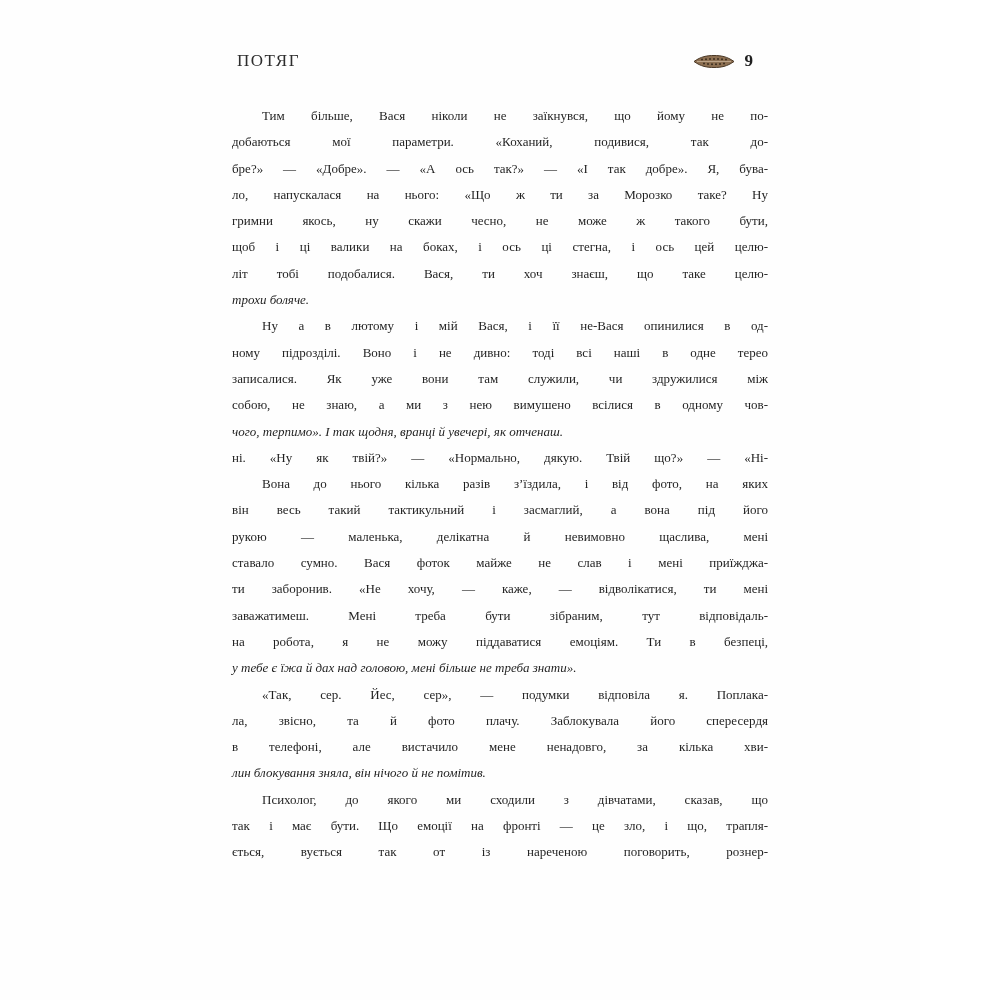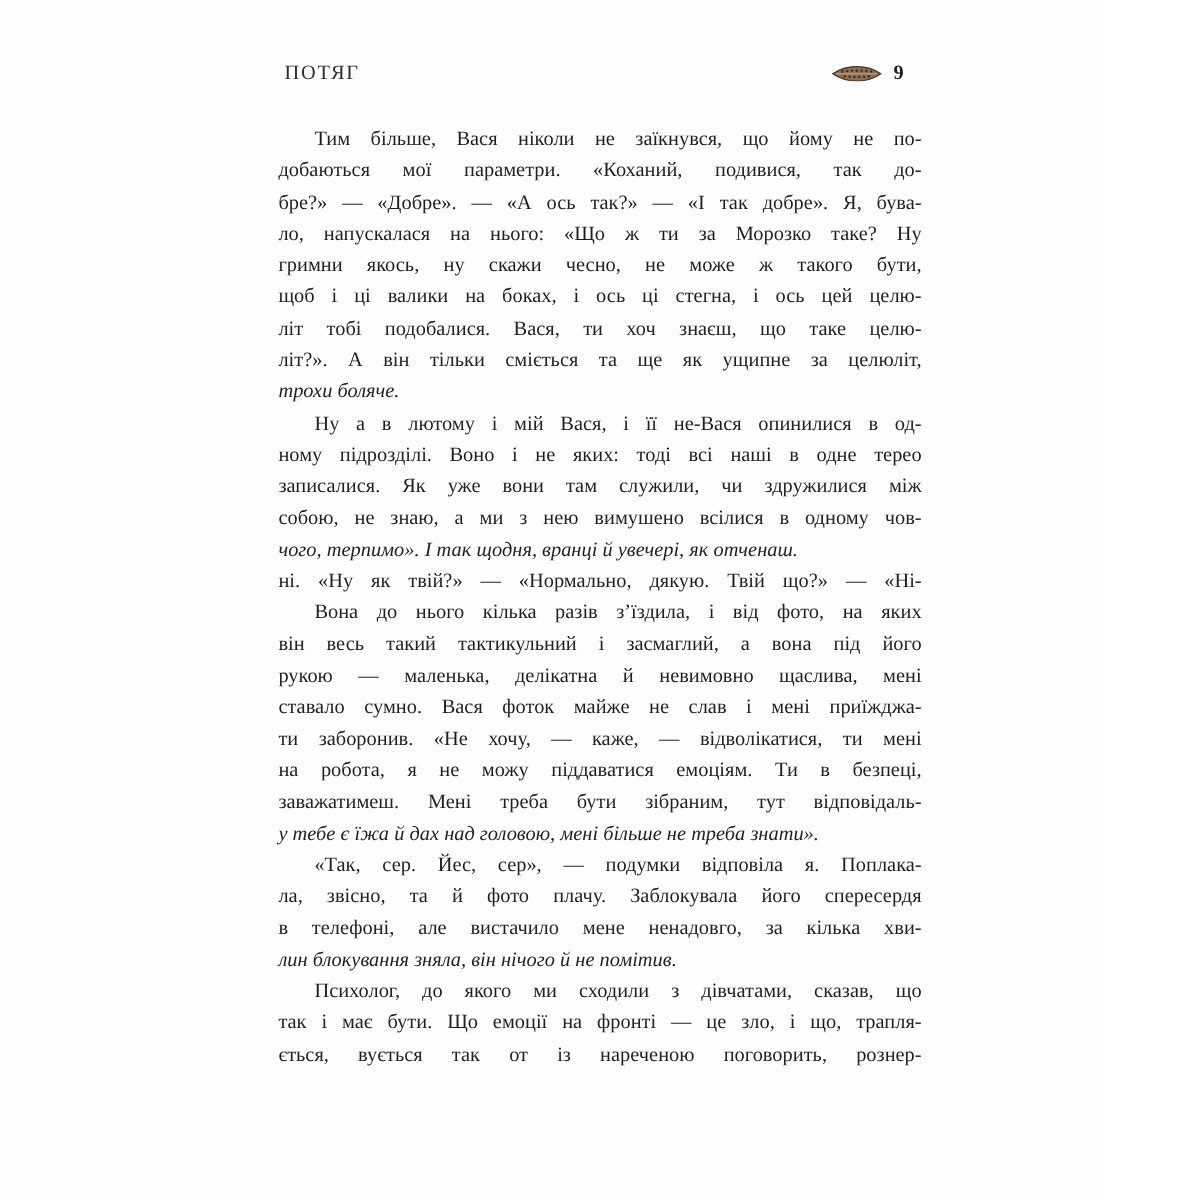--- a/index.html
+++ b/index.html
@@ -42,21 +42,21 @@
   .page-number {
     font-size: 17px;
     font-weight: bold;
     color: #1f1f1f;
   }
   .text-block {
     position: absolute;
     top: 103px;
     left: 232px;
     width: 536px;
-    font-size: 17px;
+    font-size: 13px;
     line-height: 26.3px;
   }
   .line {
     text-align: justify;
     text-align-last: justify;
     white-space: normal;
   }
   .line.first {
     padding-left: 30px;
   }
@@ -98,35 +98,34 @@
   </div>
 
   <div class="text-block">
       <div class="line first">Тим більше, Вася ніколи не заїкнувся, що йому не по-</div>
       <div class="line">добаються мої параметри. «Коханий, подивися, так до-</div>
       <div class="line">бре?» — «Добре». — «А ось так?» — «І так добре». Я, бува-</div>
       <div class="line">ло, напускалася на нього: «Що ж ти за Морозко таке? Ну</div>
       <div class="line">гримни якось, ну скажи чесно, не може ж такого бути,</div>
       <div class="line">щоб і ці валики на боках, і ось ці стегна, і ось цей целю-</div>
       <div class="line">літ тобі подобалися. Вася, ти хоч знаєш, що таке целю-</div>
-      <div class="line">літ?». А він тільки сміється та ще як ущипне за целюліт,</div>
       <div class="line last">трохи боляче.</div>
       <div class="line first">Ну а в лютому і мій Вася, і її не-Вася опинилися в од-</div>
-      <div class="line">ному підрозділі. Воно і не яких: тоді всі наші в одне терео</div>
+      <div class="line">ному підрозділі. Воно і не дивно: тоді всі наші в одне терео</div>
       <div class="line">записалися. Як уже вони там служили, чи здружилися між</div>
       <div class="line">собою, не знаю, а ми з нею вимушено всілися в одному чов-</div>
       <div class="line last">чого, терпимо». І так щодня, вранці й увечері, як отченаш.</div>
       <div class="line">ні. «Ну як твій?» — «Нормально, дякую. Твій що?» — «Ні-</div>
       <div class="line first">Вона до нього кілька разів з’їздила, і від фото, на яких</div>
       <div class="line">він весь такий тактикульний і засмаглий, а вона під його</div>
       <div class="line">рукою — маленька, делікатна й невимовно щаслива, мені</div>
       <div class="line">ставало сумно. Вася фоток майже не слав і мені приїжджа-</div>
       <div class="line">ти заборонив. «Не хочу, — каже, — відволікатися, ти мені</div>
+      <div class="line">заважатимеш. Мені треба бути зібраним, тут відповідаль-</div>
       <div class="line">на робота, я не можу піддаватися емоціям. Ти в безпеці,</div>
-      <div class="line">заважатимеш. Мені треба бути зібраним, тут відповідаль-</div>
       <div class="line last">у тебе є їжа й дах над головою, мені більше не треба знати».</div>
       <div class="line first">«Так, сер. Йес, сер», — подумки відповіла я. Поплака-</div>
       <div class="line">ла, звісно, та й фото плачу. Заблокувала його спересердя</div>
       <div class="line">в телефоні, але вистачило мене ненадовго, за кілька хви-</div>
       <div class="line last">лин блокування зняла, він нічого й не помітив.</div>
       <div class="line first">Психолог, до якого ми сходили з дівчатами, сказав, що</div>
       <div class="line">так і має бути. Що емоції на фронті — це зло, і що, трапля-</div>
       <div class="line">ється, вується так от із нареченою поговорить, рознер-</div>
     </div>
 

